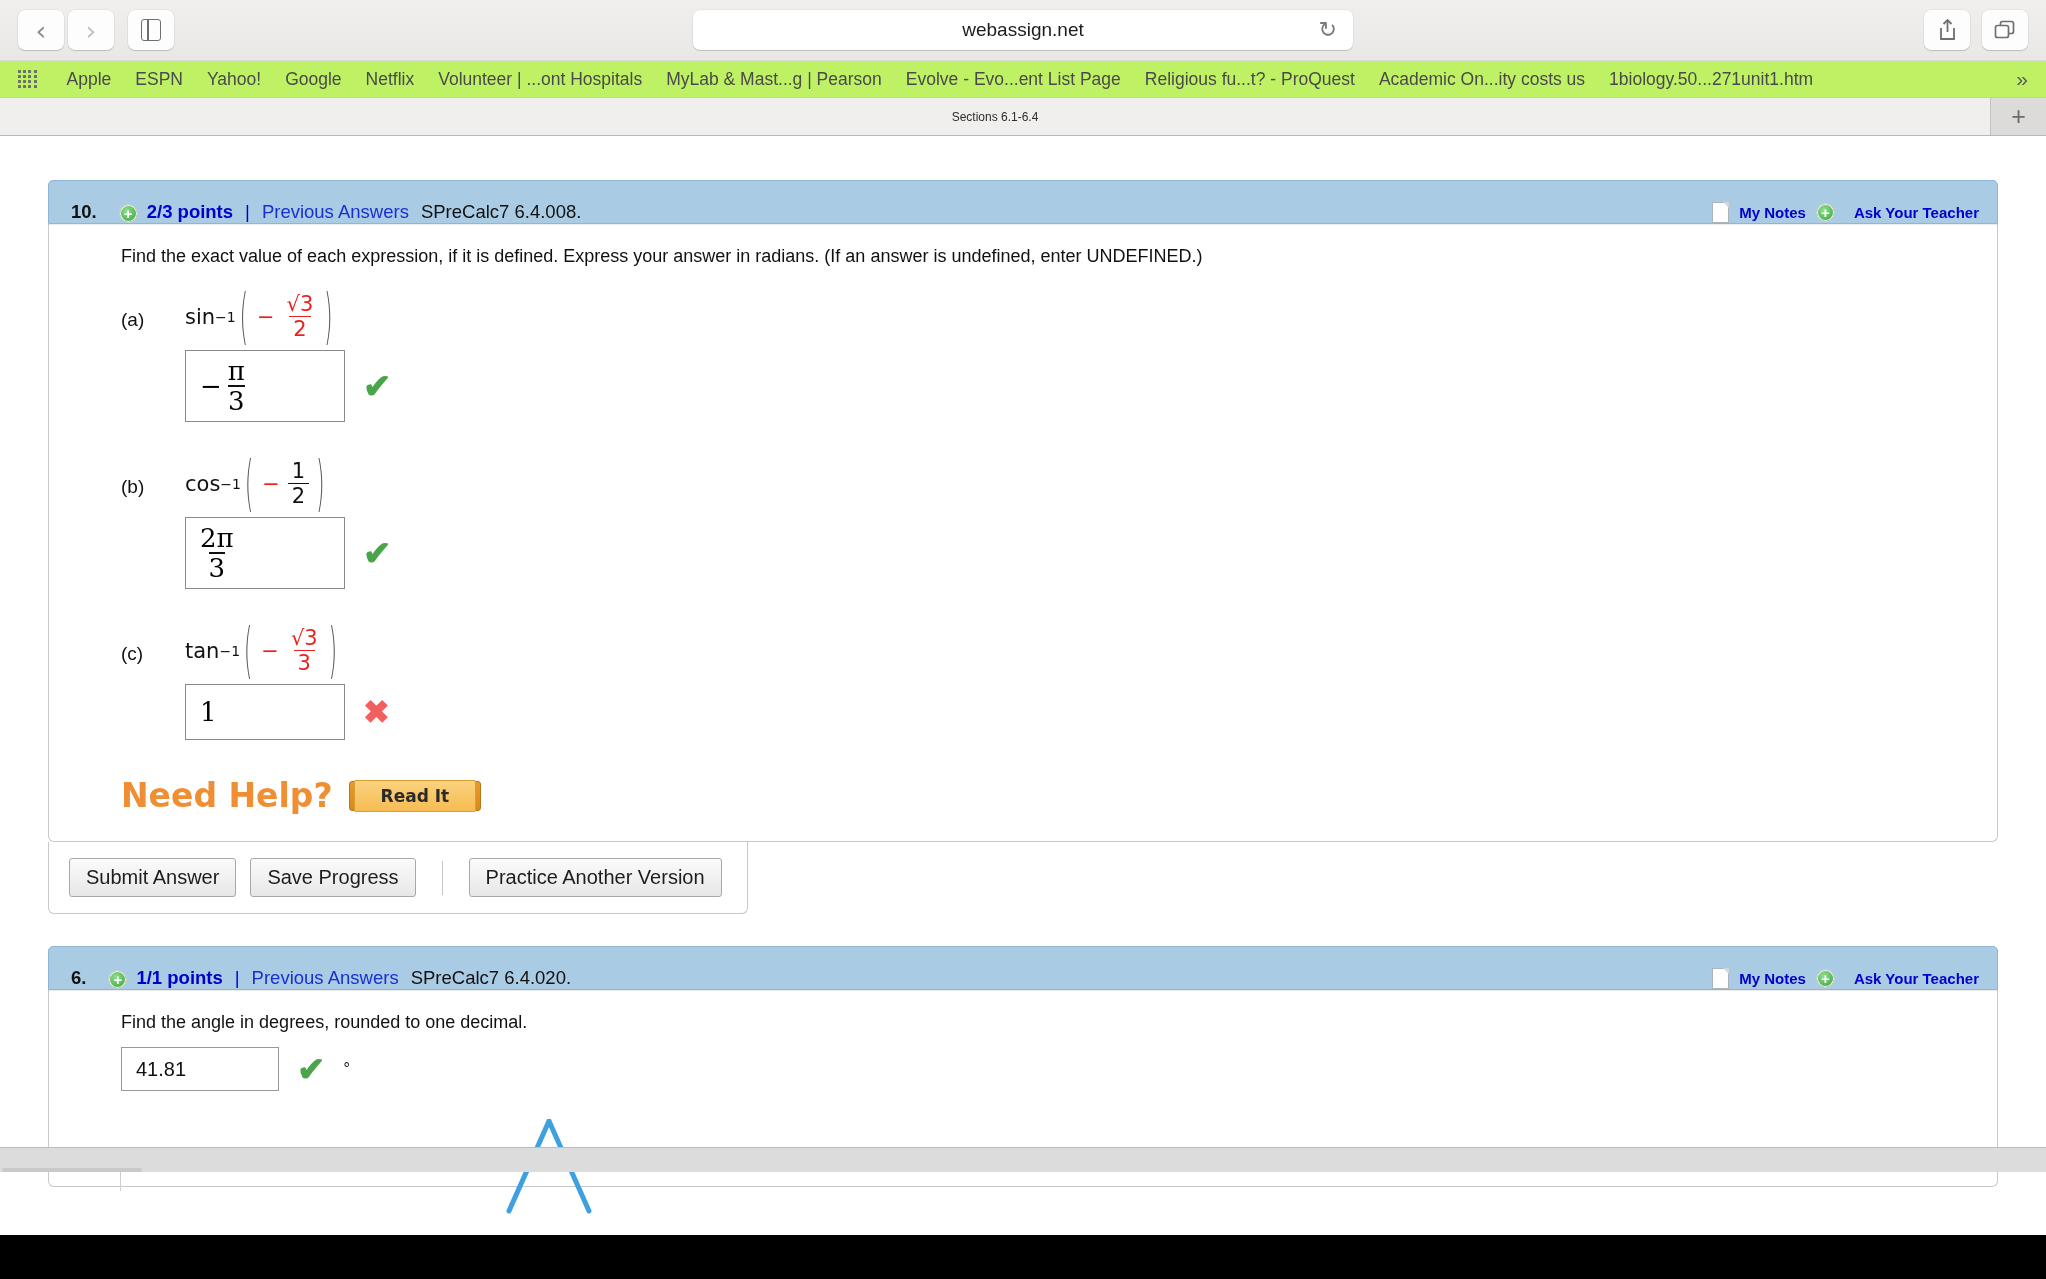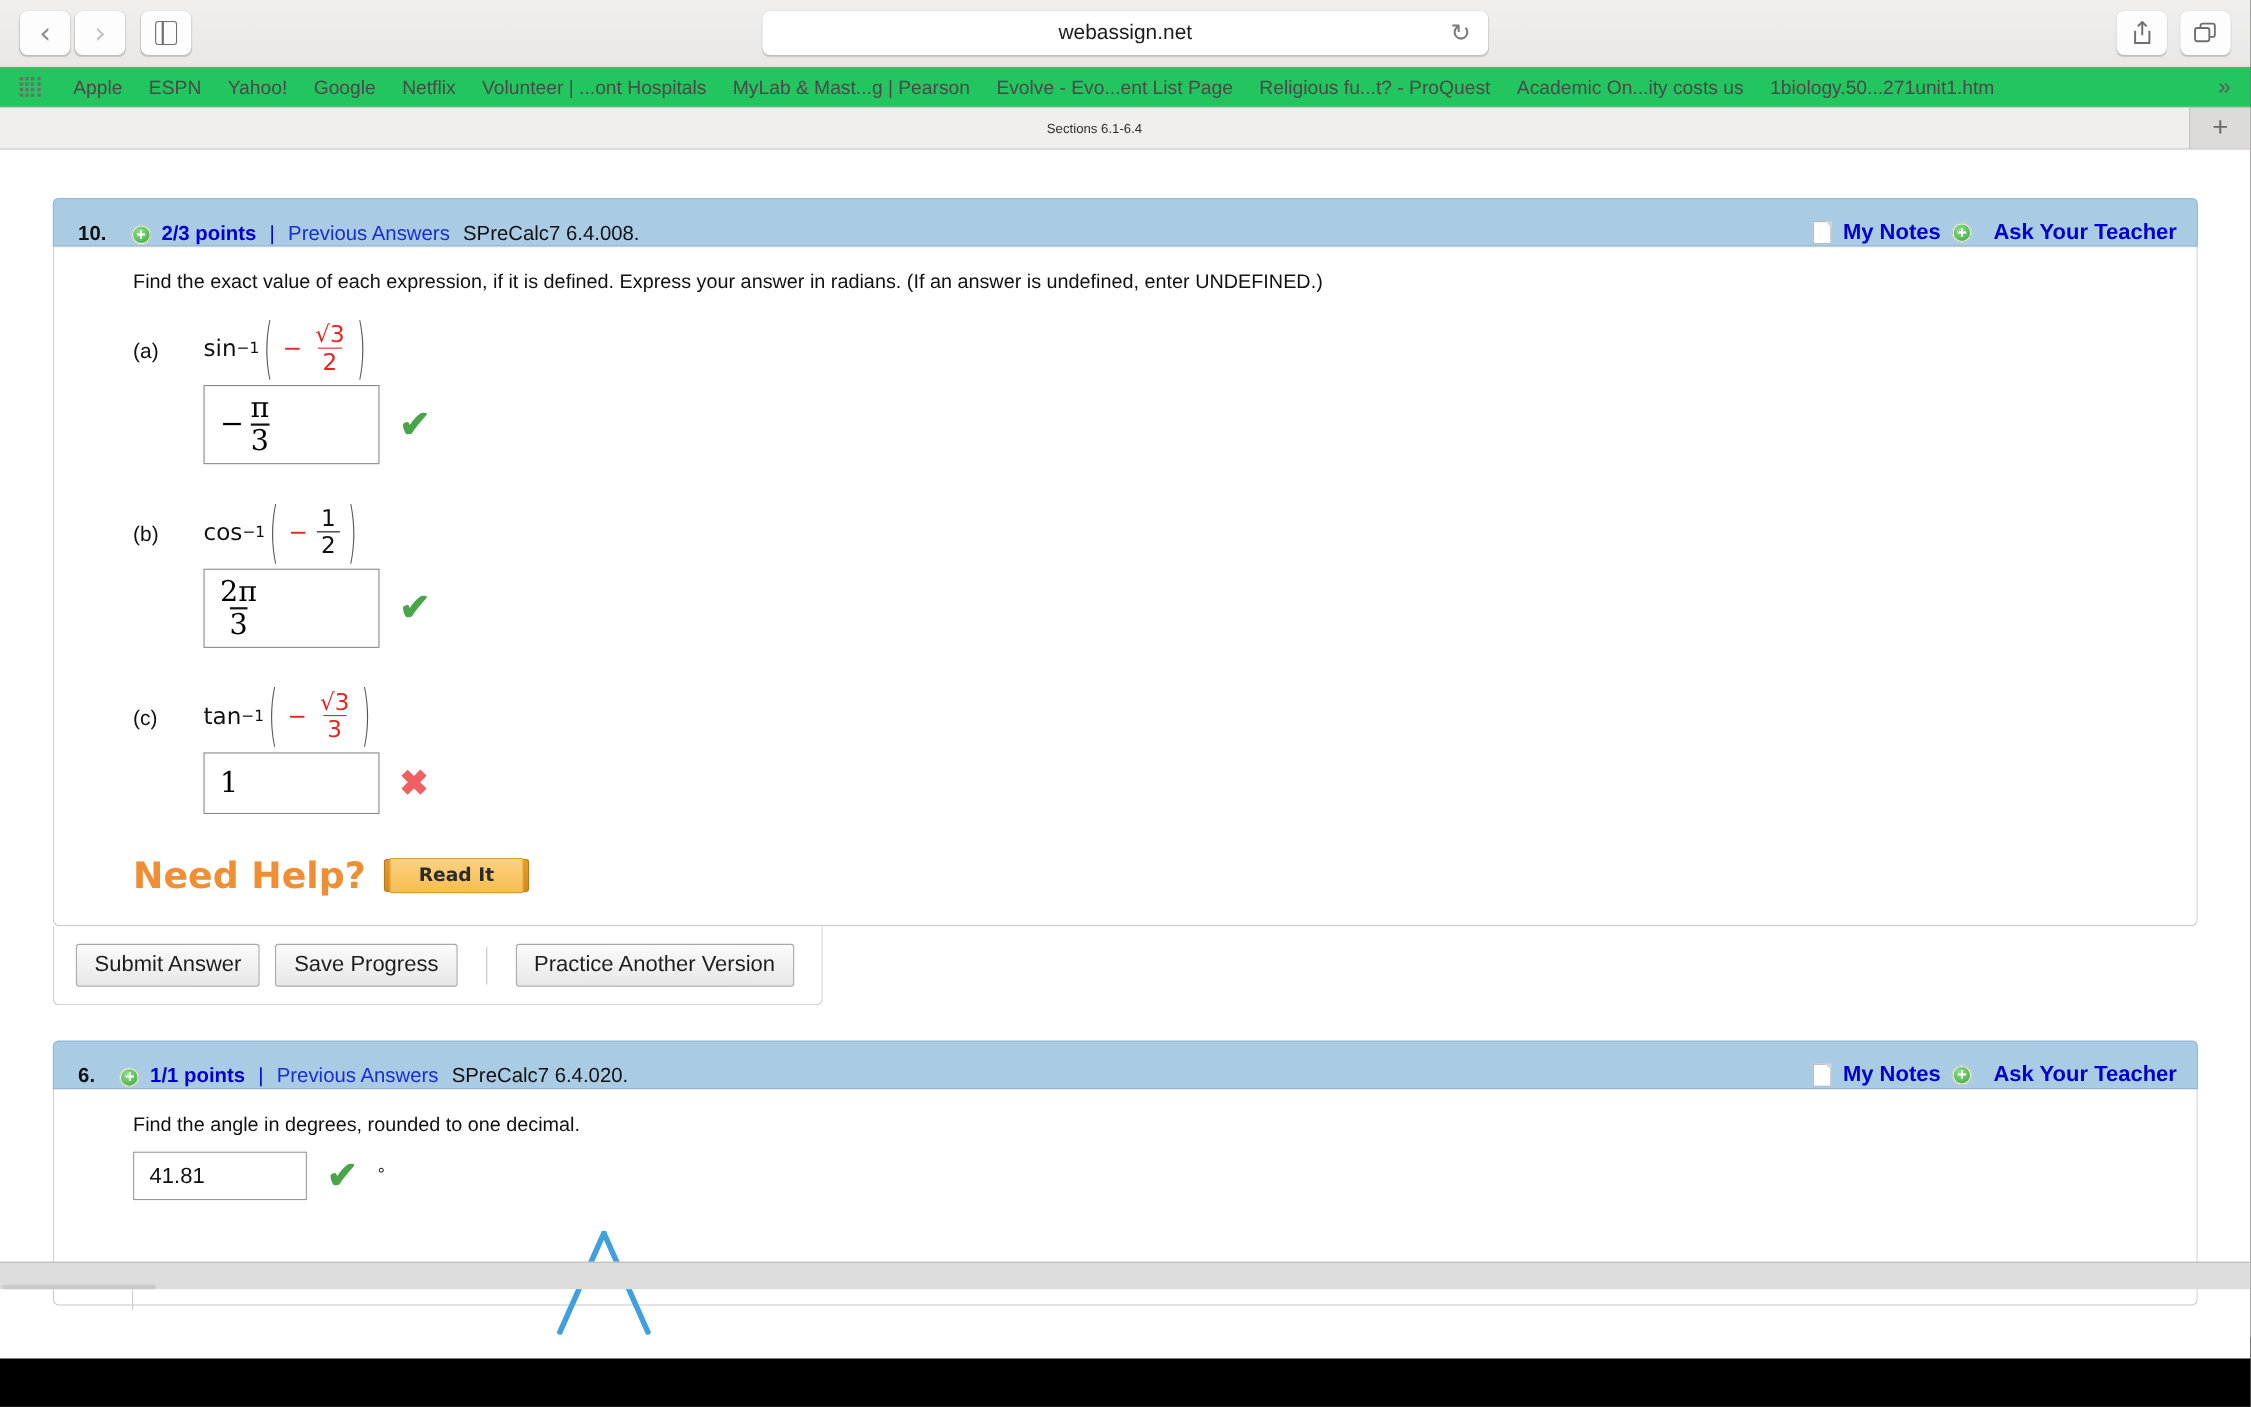--- a/index.html
+++ b/index.html
@@ -51,21 +51,21 @@
   .url-text { font-size: 19px; color:#1c1c1c; }
   .reload {
     position:absolute; right: 16px; top: 50%; transform: translateY(-50%);
     font-size: 22px; color:#7a7a7a; line-height:1;
   }
   .right-group { margin-left:auto; display:flex; gap: 12px; }
 
   
   .bookmarks {
     height: 38px;
-    background:#22c55e;
+    background:#bef264;
     border-top: 1px solid #dcdbda;
     border-bottom: 1px solid #c9c8c7;
     display:flex; align-items:center;
     padding: 0 10px 0 18px;
     gap: 0px;
     position: relative;
     overflow: hidden;
   }
   .grid-icon {
     display:grid; grid-template-columns: repeat(4,3px); grid-template-rows: repeat(4,3px);
@@ -129,21 +129,21 @@
   .q-header-right { margin-left:auto; display:flex; align-items:center; gap: 10px; }
   .note-icon {
     width: 17px; height: 21px; background:#fff; border:1px solid #aab4bb;
     position: relative; flex:none;
   }
   .note-icon:after{
     content:""; position:absolute; right:-1px; top:-1px;
     border-width: 0 6px 6px 0; border-style:solid;
     border-color: transparent #cdd7dd transparent transparent;
   }
-  .link-bold { color:#0000cc; font-weight:bold; font-size:20px; }
+  .link-bold { color:#0000cc; font-weight:bold; font-size:15px; }
 
   .q-body {
     border: 1px solid #c9c9c9;
     border-top: none;
     border-radius: 0 0 6px 6px;
     background:#fff;
     padding: 22px 22px 26px 22px;
   }
   .q-prompt { font-size: 18px; color:#111; padding-left: 50px; }
 

